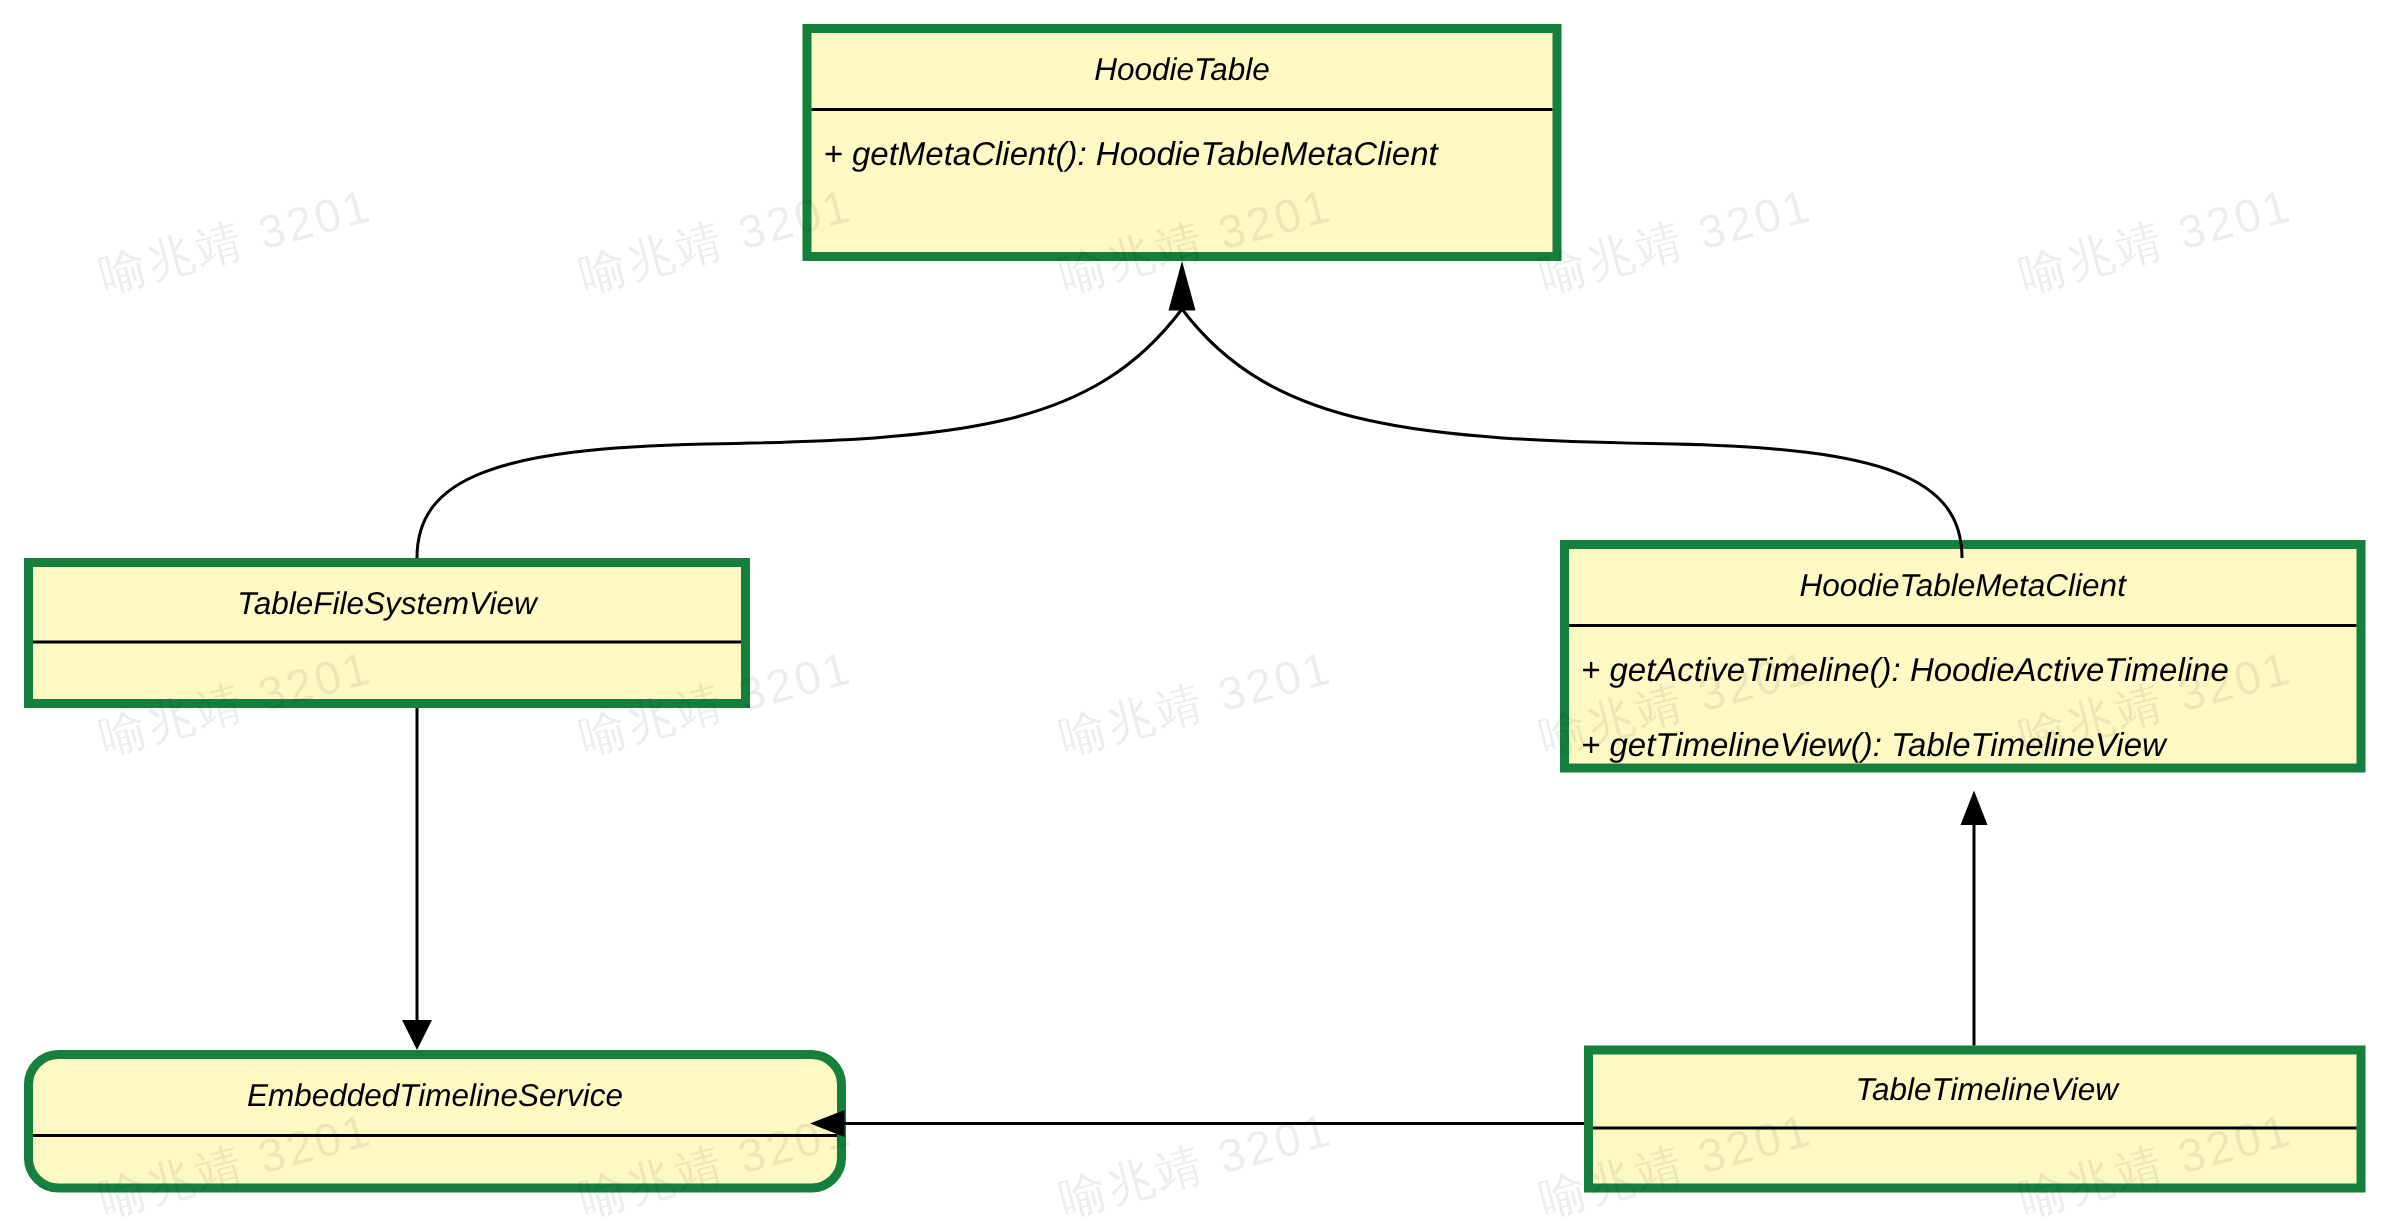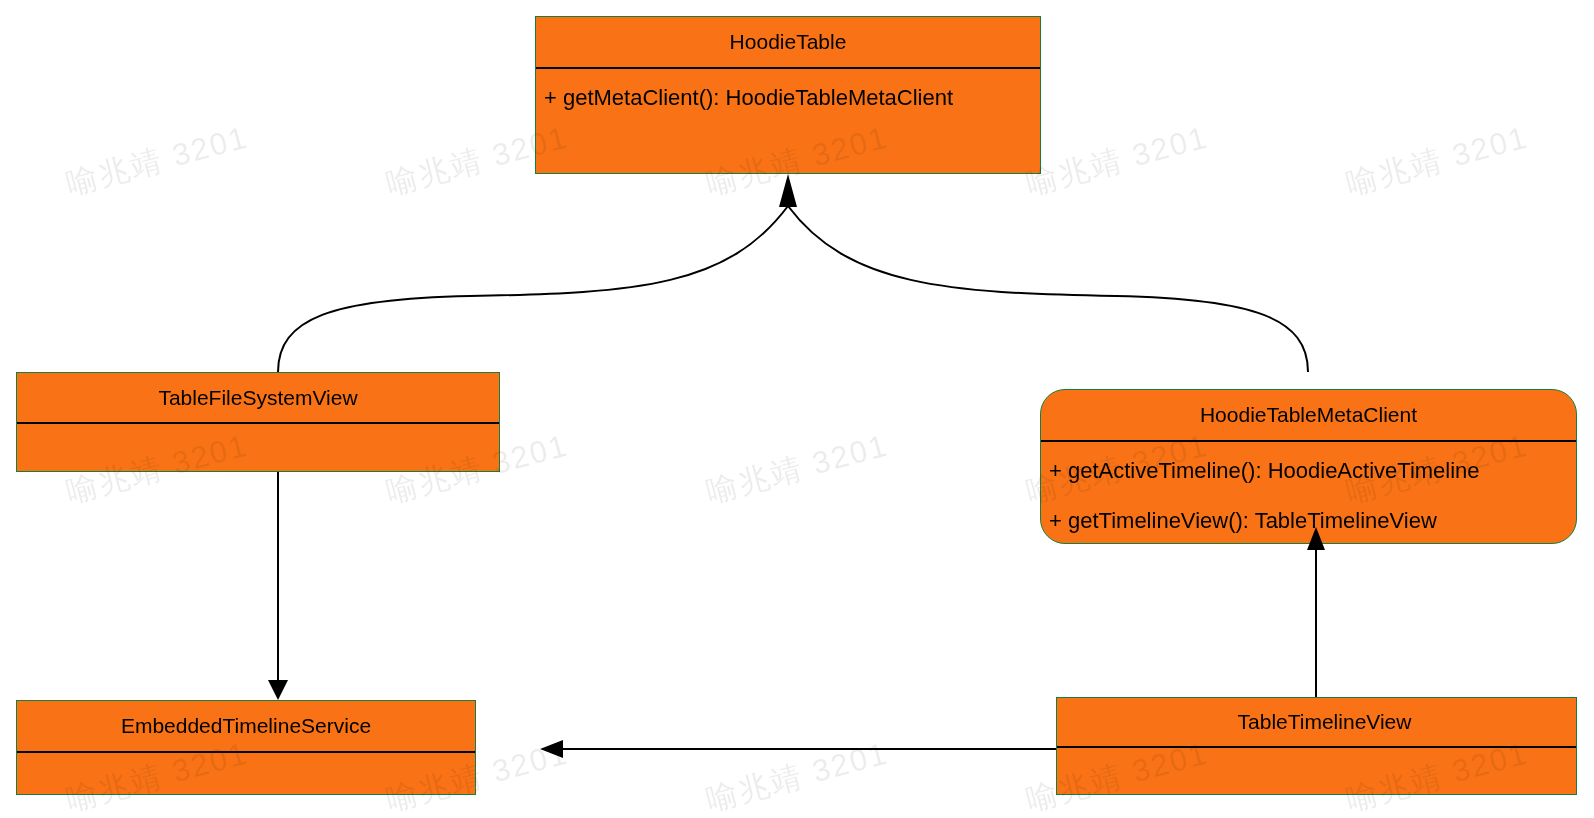--- a/index.html
+++ b/index.html
@@ -19,24 +19,25 @@
     position: absolute;
     left: 0;
     top: 0;
     width: 1594px;
     height: 818px;
     z-index: 3;
     pointer-events: none;
   }
   .uml-class {
     position: absolute;
-    background: #f97316;
-    border: 1px solid #15803d;
+    background: #fef9c3;
+    border: 6px solid #15803d;
     box-sizing: border-box;
     z-index: 1;
+    font-style: italic;
   }
   .uml-title {
     display: flex;
     align-items: center;
     justify-content: center;
     border-bottom: 2px solid #000000;
     box-sizing: border-box;
     font-size: 21px;
     color: #000000;
     white-space: nowrap;
@@ -101,29 +102,29 @@
     <div class="uml-body">
       <div class="uml-method">+ getMetaClient(): HoodieTableMetaClient</div>
     </div>
   </div>
 
   <div class="uml-class" style="left:16px; top:372px; width:484px; height:100px;">
     <div class="uml-title" style="height:51px;">TableFileSystemView</div>
     <div class="uml-body"></div>
   </div>
 
-  <div class="uml-class" style="left:1040px; top:389px; width:537px; height:155px;border-radius:25px;">
+  <div class="uml-class" style="left:1040px; top:360px; width:537px; height:155px;">
     <div class="uml-title" style="height:52px;">HoodieTableMetaClient</div>
     <div class="uml-body">
       <div class="uml-method">+ getActiveTimeline(): HoodieActiveTimeline</div>
       <div class="uml-method">+ getTimelineView(): TableTimelineView</div>
     </div>
   </div>
 
-  <div class="uml-class" style="left:16px; top:700px; width:460px; height:95px;">
+  <div class="uml-class" style="left:16px; top:700px; width:548px; height:95px;border-radius:23px;">
     <div class="uml-title" style="height:52px;">EmbeddedTimelineService</div>
     <div class="uml-body"></div>
   </div>
 
   <div class="uml-class" style="left:1056px; top:697px; width:521px; height:98px;">
     <div class="uml-title" style="height:50px;padding-left:16px;">TableTimelineView</div>
     <div class="uml-body"></div>
   </div>
 
   <div class="watermark-layer">

